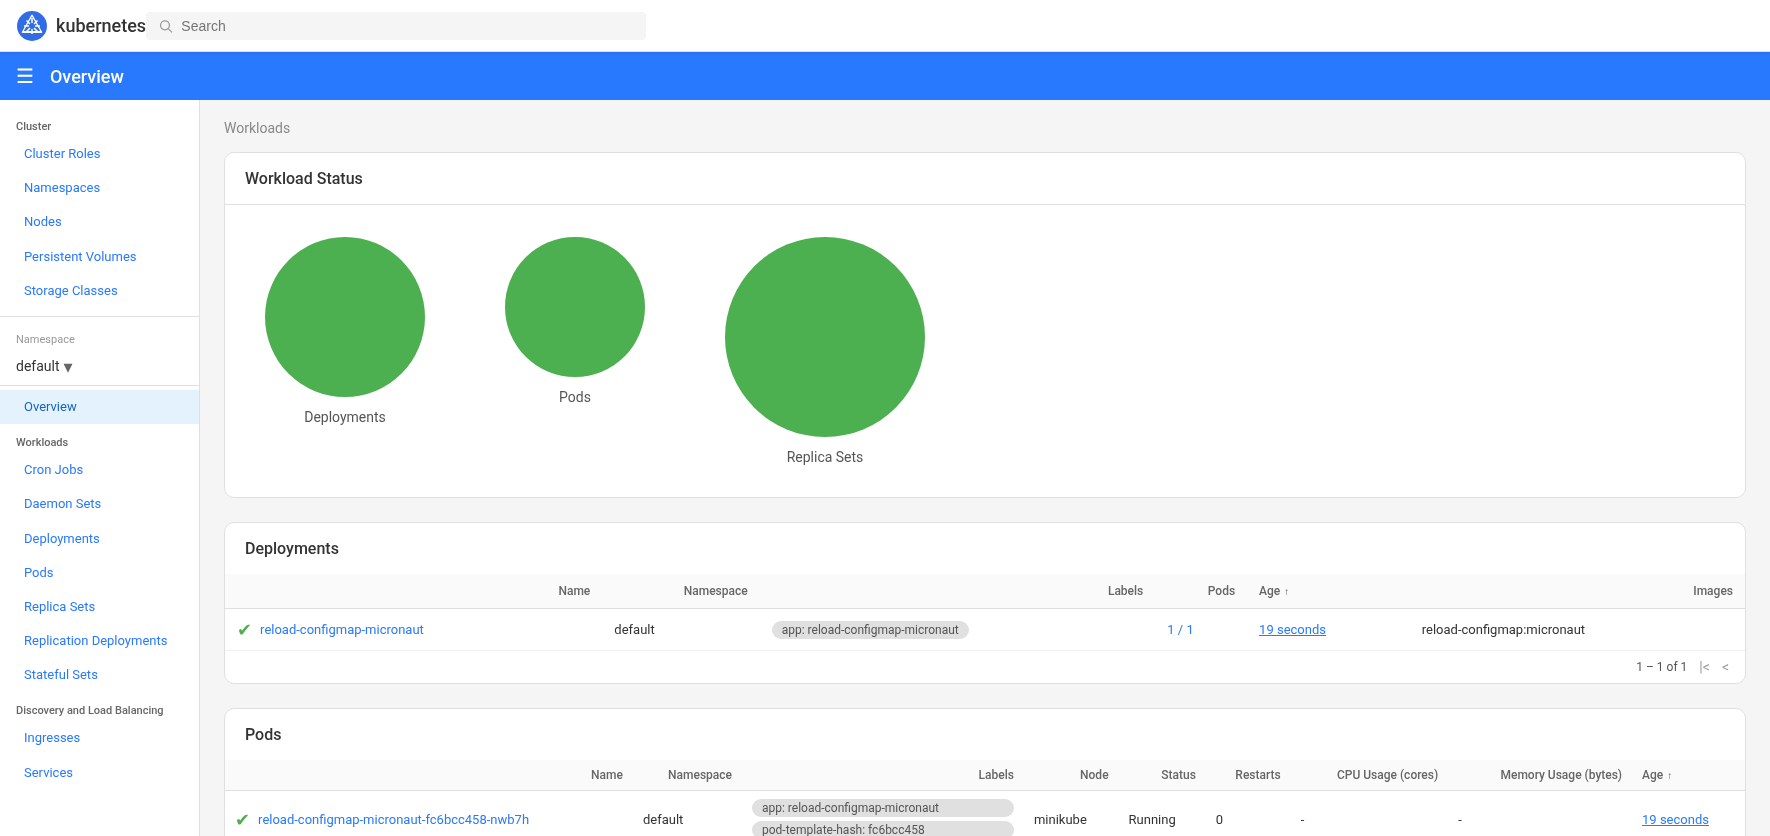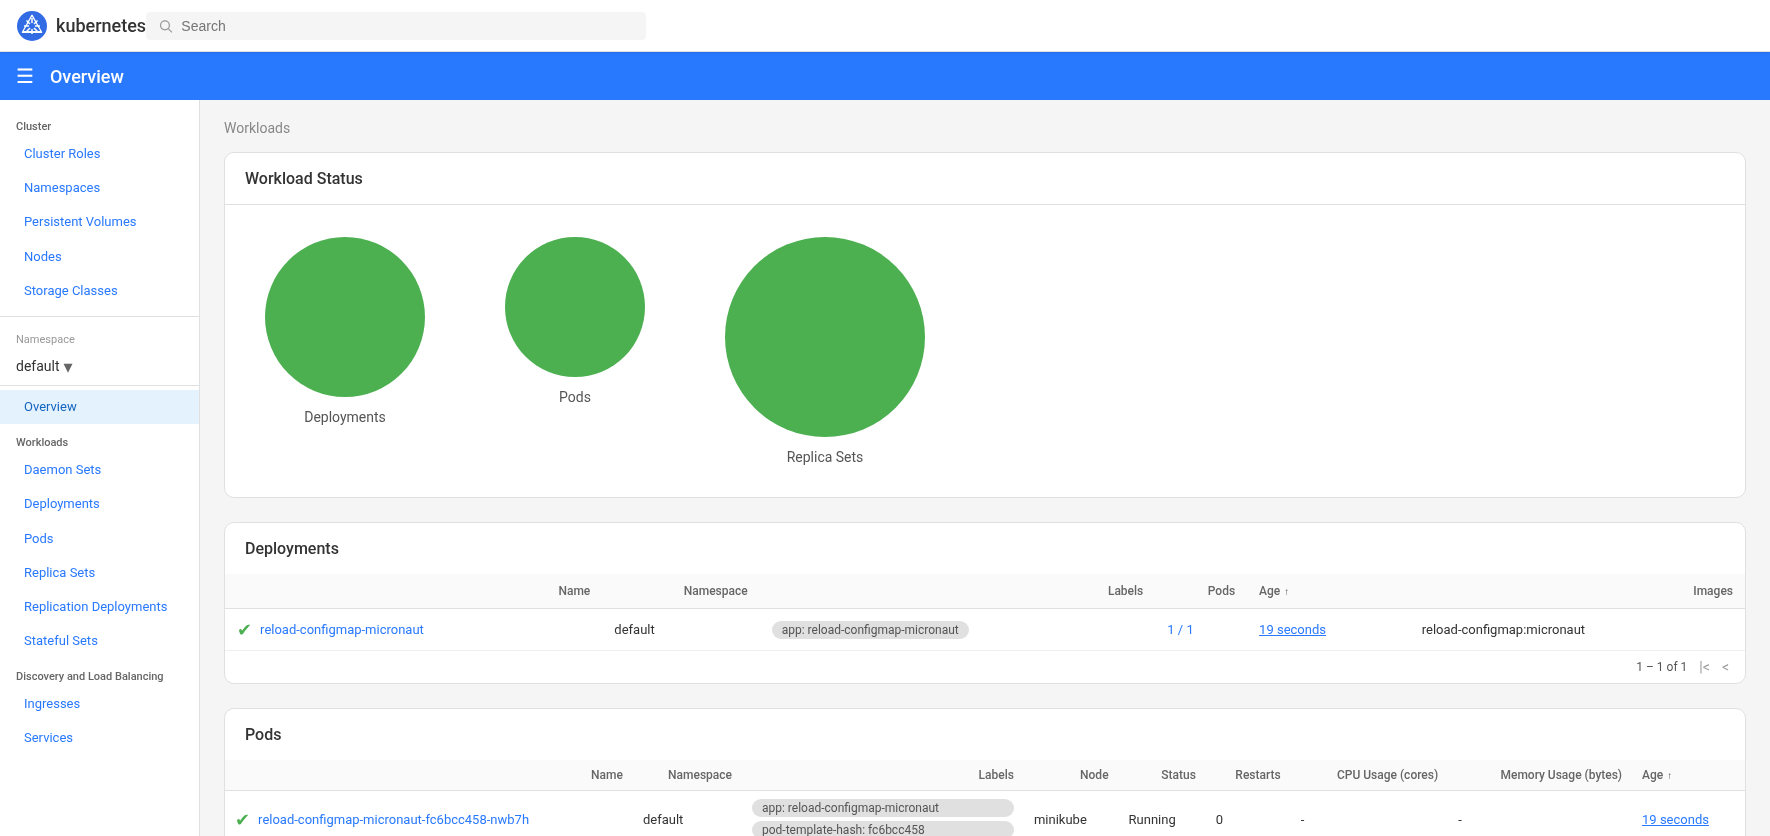--- a/index.html
+++ b/index.html
@@ -314,36 +314,37 @@
   <span class="section-title">Overview</span>
 </div>
 
 <div class="layout">
 
   <div class="sidebar">
     <div class="sidebar-group-label">Cluster</div>
 
     <div class="sidebar-item">Cluster Roles</div>
     <div class="sidebar-item">Namespaces</div>
+    <div class="sidebar-item">Nodes</div>
     <div class="sidebar-item">Persistent Volumes</div>
-    <div class="sidebar-item">Nodes</div>
     <div class="sidebar-item">Storage Classes</div>
 
     <div class="divider"></div>
 
     <div class="namespace-label">Namespace</div>
     <div class="namespace-selector">
       <span>default</span>
       <span style="color:#666; font-size:18px;">▾</span>
     </div>
 
     <div class="sidebar-item active">Overview</div>
 
     <div class="sidebar-group-label">Workloads</div>
 
+    <div class="sidebar-item">Cron Jobs</div>
     <div class="sidebar-item">Daemon Sets</div>
     <div class="sidebar-item">Deployments</div>
     <div class="sidebar-item">Pods</div>
     <div class="sidebar-item">Replica Sets</div>
     <div class="sidebar-item">Replication Deployments</div>
     <div class="sidebar-item">Stateful Sets</div>
 
     <div class="sidebar-group-label">Discovery and Load Balancing</div>
 
     <div class="sidebar-item">Ingresses</div>

